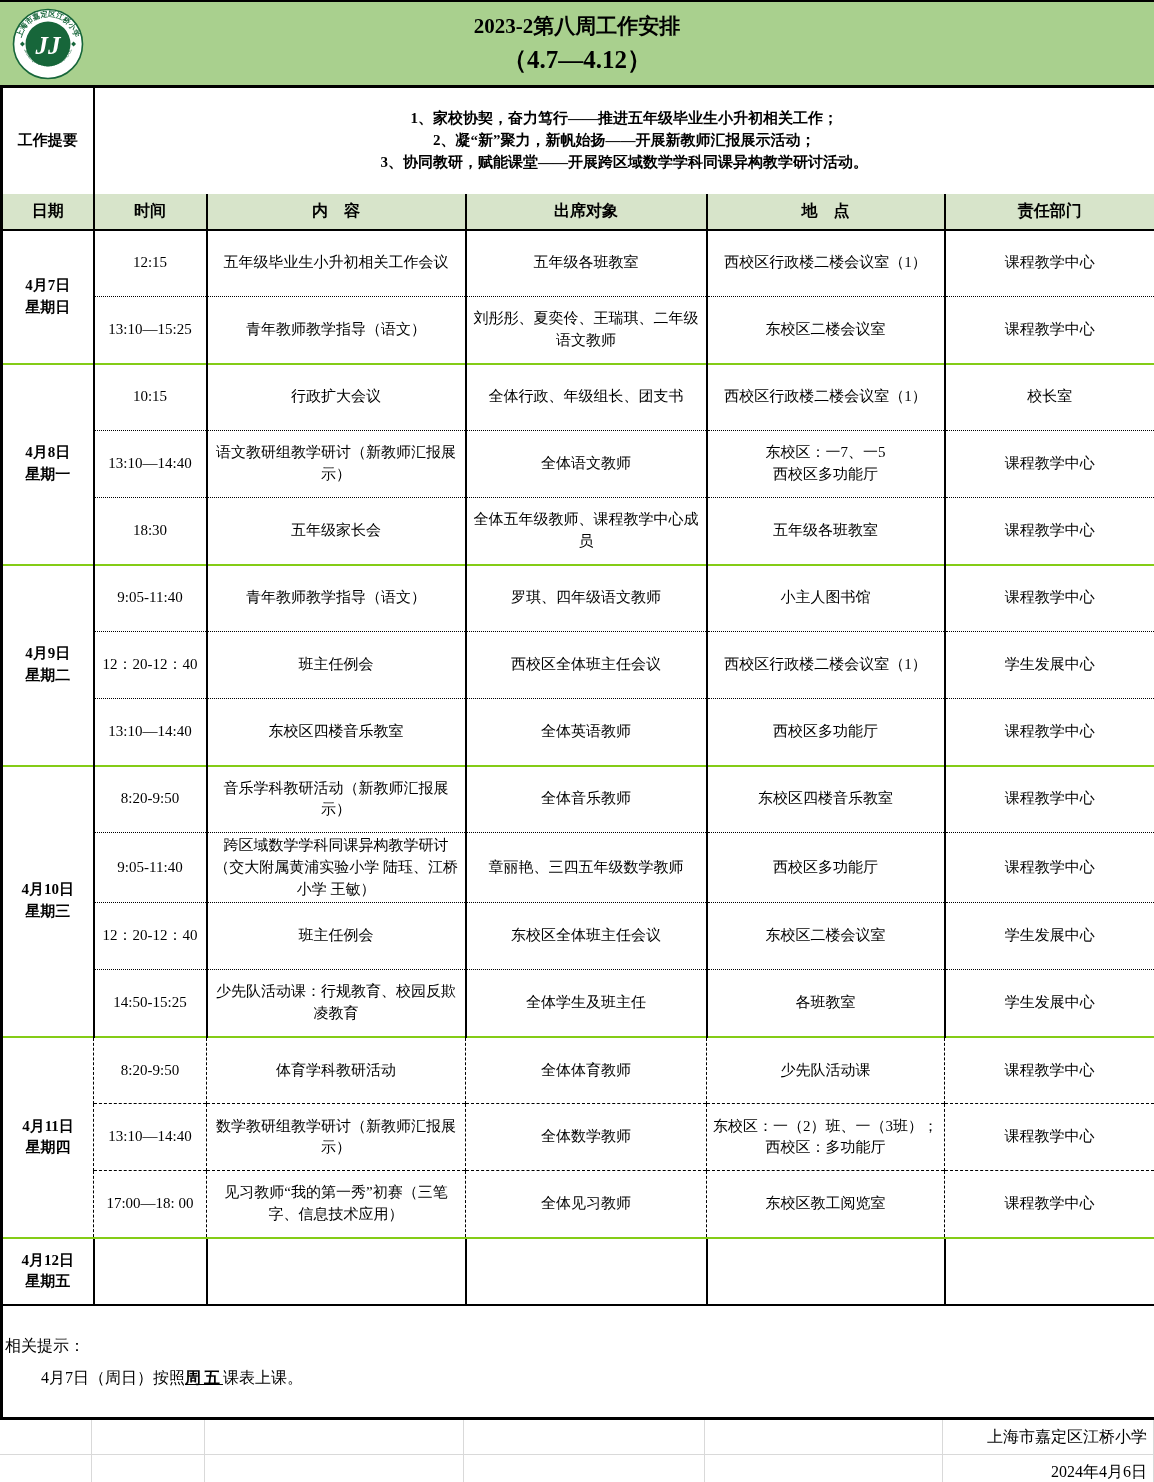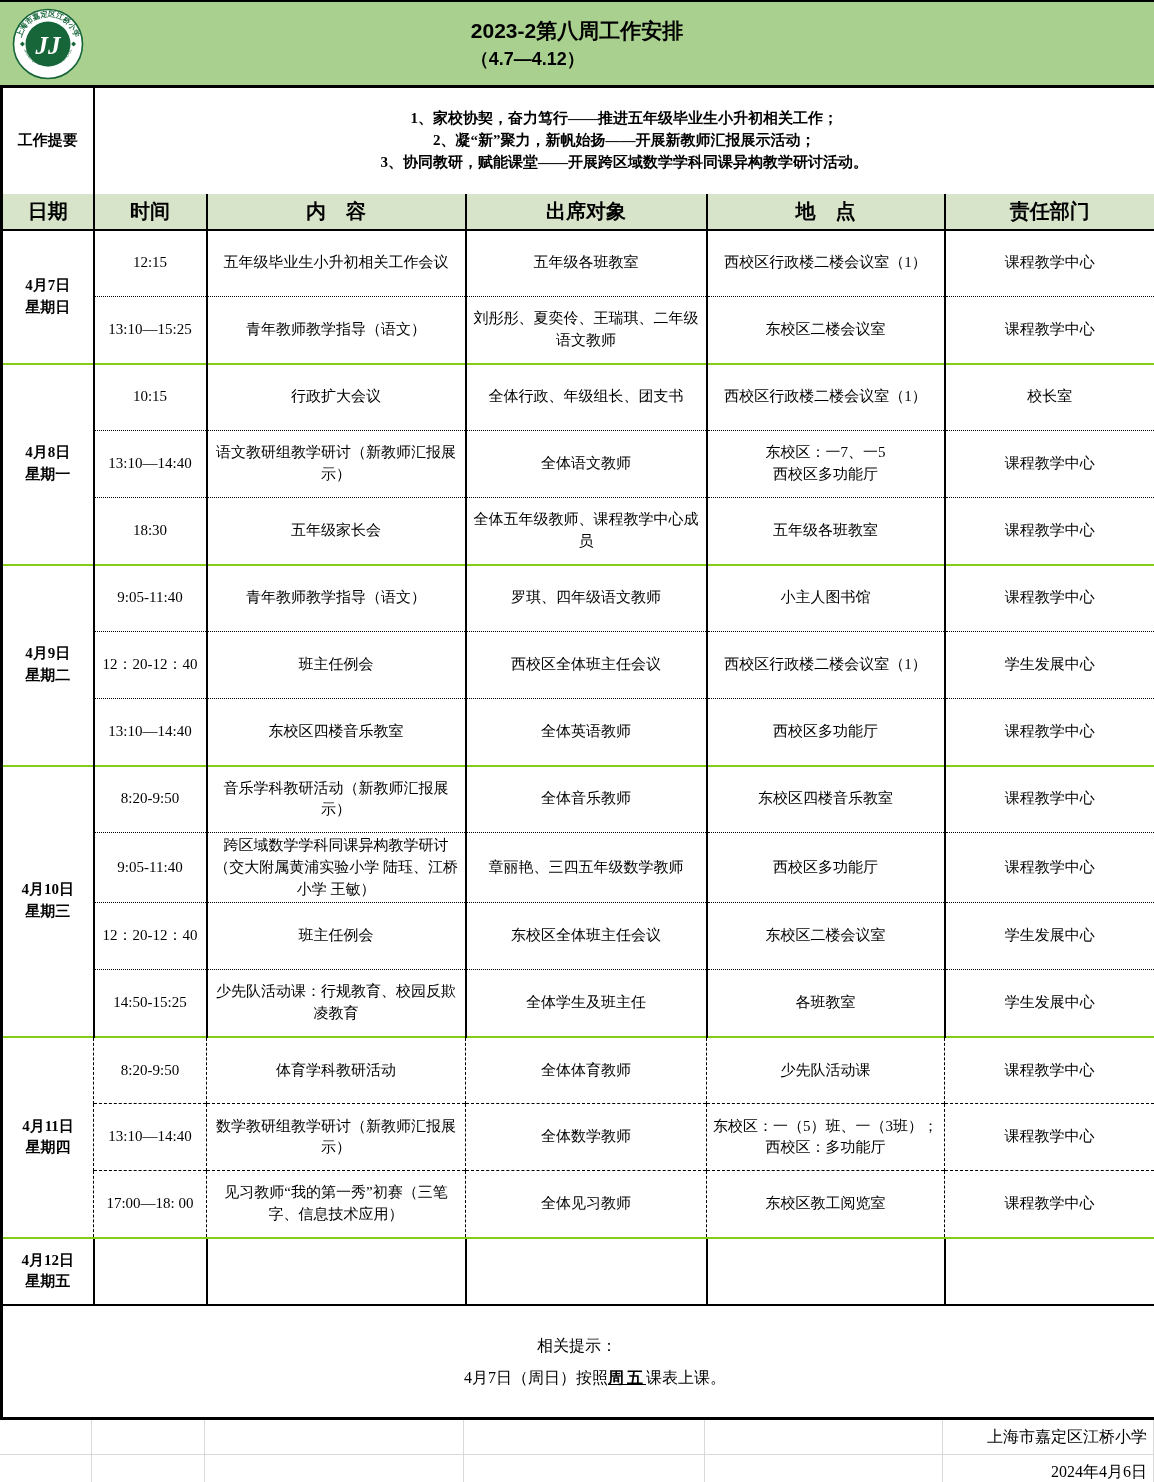--- a/index.html
+++ b/index.html
@@ -17,23 +17,23 @@
   }
   .page{position:relative;width:1154px;height:1482px;background:#fff;}
 
   
   .banner{
     position:relative;width:1154px;height:85px;
     background:var(--banner-green);
     border-top:2px solid #000;
     display:flex;align-items:center;justify-content:center;
   }
-  .banner-titles{text-align:left;font-family:Liberation Sans, sans-serif;}
+  .banner-titles{text-align:center;font-family:Liberation Serif, serif;}
   .banner-title{font-size:21px;font-weight:bold;line-height:1.55;}
-  .banner-subtitle{font-size:18px;font-weight:bold;line-height:1.4;}
+  .banner-subtitle{font-size:25px;font-weight:bold;line-height:1.4;}
   .logo{position:absolute;left:12px;top:6px;width:72px;height:72px;}
 
   
   table.schedule{
     border-collapse:collapse;table-layout:fixed;
     width:1154px;border:3px solid #000;
   }
   table.schedule td,table.schedule th{
     border-left:2px solid #000;
     vertical-align:middle;text-align:center;
@@ -46,36 +46,36 @@
   td.summary-label{
     font-family:"Liberation Sans","DejaVu Sans",sans-serif;
     font-weight:bold;font-size:17px;
   }
   td.summary-content{
     text-align:left;font-size:17px;line-height:2.05;padding-left:8px;font-weight:bold;
   }
   tr.header-row th{
     height:36px;background:var(--header-green);
     font-family:"Liberation Sans","DejaVu Sans",sans-serif;
-    font-weight:bold;font-size:20px;
+    font-weight:bold;font-size:16px;
     border-bottom:2px solid #000;
   }
   tr.event-row{height:67px;}
   tr.day-first td{border-top:2px solid #84cc16;}
   tr.day-sub td{border-top:1px dotted #000;}
   tr.day-sub.dashed td{border-top:1px dashed #000;}
   tr.dashed td{border-left:1px dashed #000;}
   td.day-label{
     font-family:"Liberation Sans","DejaVu Sans",sans-serif;
     font-weight:bold;font-size:16px;line-height:1.65;
   }
   td.cell-location{white-space:pre-line;}
   tr.notes-row td{
     height:114px;border-top:2px solid #000;
-    text-align:center;vertical-align:middle;
+    text-align:left;vertical-align:middle;
     font-size:16px;line-height:1.95;padding-left:2px;
   }
   .notes-indent{padding-left:36px;}
   .notes-highlight{font-weight:bold;text-decoration:underline;letter-spacing:3px;}
 
   
   .footer{
     width:1154px;
     display:grid;
     grid-template-columns:92px 113px 259px 241px 238px 211px;
@@ -254,21 +254,21 @@
           <td class="cell-time">8:20-9:50</td>
           <td class="cell-content">体育学科教研活动</td>
           <td class="cell-attendees">全体体育教师</td>
           <td class="cell-location">少先队活动课</td>
           <td class="cell-department">课程教学中心</td>
         </tr>
         <tr class="event-row day-sub dashed">
           <td class="cell-time">13:10—14:40</td>
           <td class="cell-content">数学教研组教学研讨（新教师汇报展示）</td>
           <td class="cell-attendees">全体数学教师</td>
-          <td class="cell-location">东校区：一（5）班、一（3班）；
+          <td class="cell-location">东校区：一（2）班、一（3班）；
 西校区：多功能厅</td>
           <td class="cell-department">课程教学中心</td>
         </tr>
         <tr class="event-row day-sub dashed">
           <td class="cell-time">17:00—18: 00</td>
           <td class="cell-content">见习教师“我的第一秀”初赛（三笔字、信息技术应用）</td>
           <td class="cell-attendees">全体见习教师</td>
           <td class="cell-location">东校区教工阅览室</td>
           <td class="cell-department">课程教学中心</td>
         </tr>

